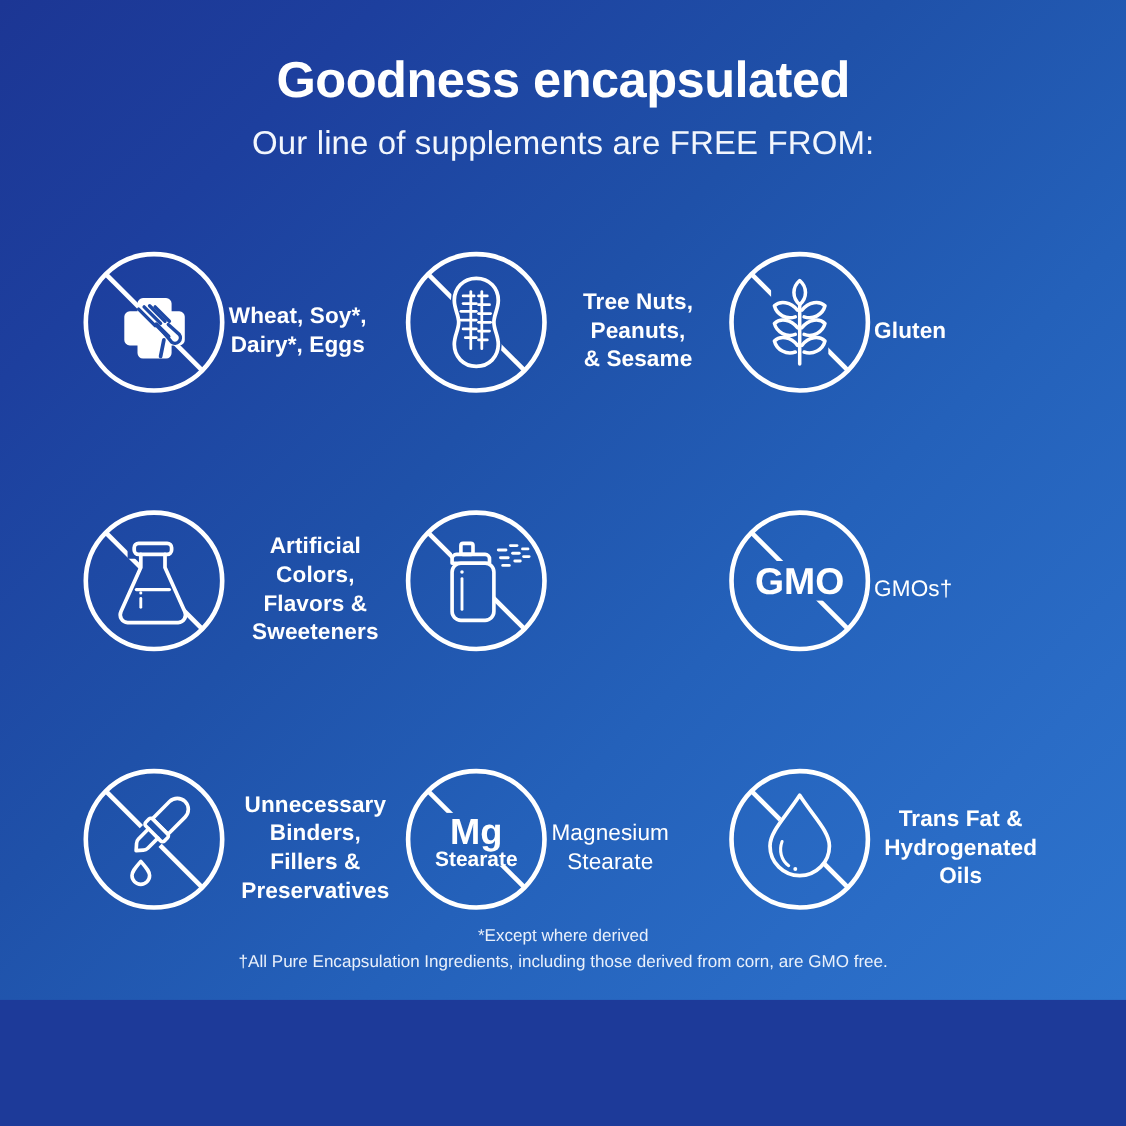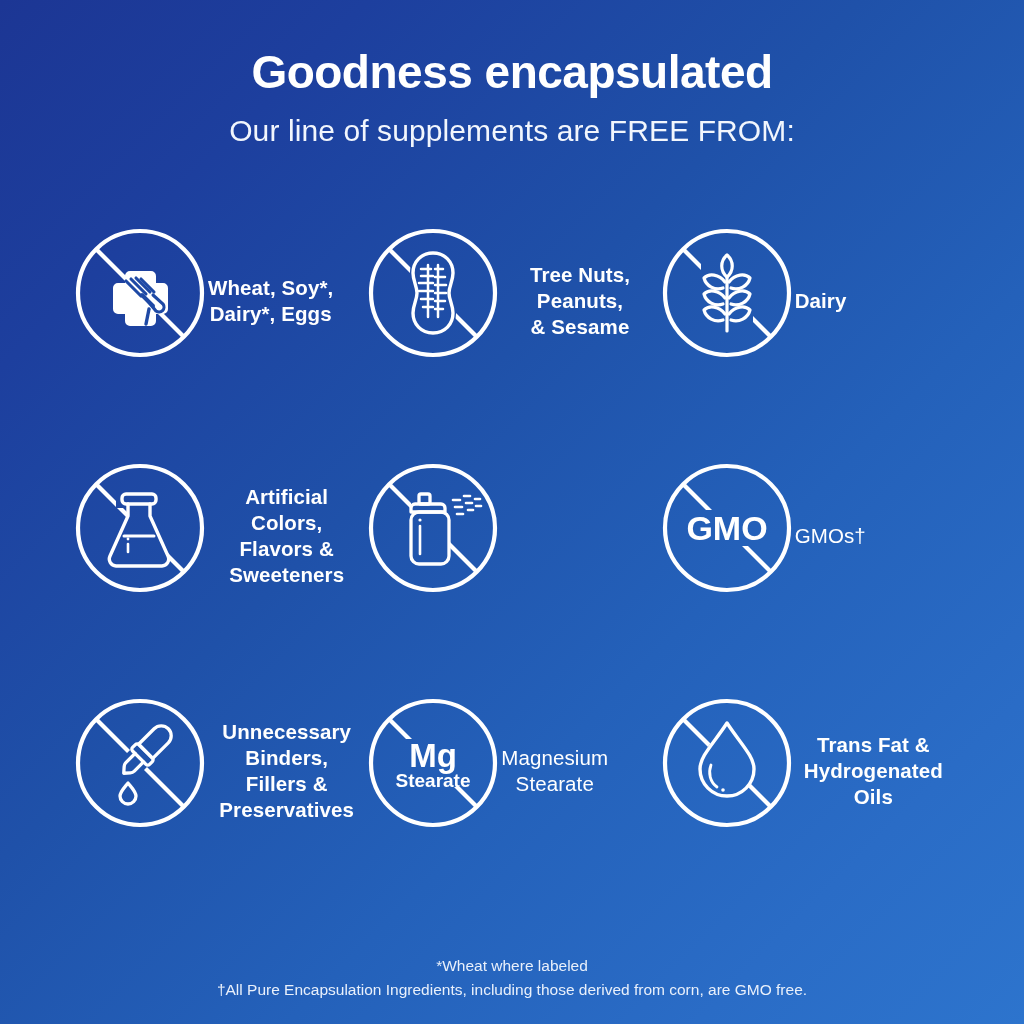--- a/index.html
+++ b/index.html
@@ -12,21 +12,21 @@
 
   body {
     font-family: "Liberation Sans", sans-serif;
     background: #1d3a99;
     position: relative;
   }
 
   .poster {
     position: relative;
     width: 1024px;
-    height: 1024px;
+    height: 909px;
     background:
       linear-gradient(135deg,
         #1c3694 0%,
         #1d3f9e 18%,
         #1f51a9 42%,
         #2461ba 64%,
         #2a6cc6 84%,
         #2d74cd 100%);
     color: #ffffff;
     overflow: hidden;
@@ -213,21 +213,21 @@
             <path d="M68 30 c7 6 7 16 0 22 c-7 -6 -7 -16 0 -22 z"></path>
             <path d="M66 57 c-6 -8 -16 -9 -21 -4 c2 8 11 13 19 10"></path>
             <path d="M70 57 c6 -8 16 -9 21 -4 c-2 8 -11 13 -19 10"></path>
             <path d="M66 73 c-6 -8 -16 -9 -21 -4 c2 8 11 13 19 10"></path>
             <path d="M70 73 c6 -8 16 -9 21 -4 c-2 8 -11 13 -19 10"></path>
             <path d="M66 89 c-6 -8 -16 -9 -21 -4 c2 8 11 13 19 10"></path>
             <path d="M70 89 c6 -8 16 -9 21 -4 c-2 8 -11 13 -19 10"></path>
           </g>
         </svg>
       </div>
-      <div class="cell-label">Dairy</div>
+      <div class="cell-label">Gluten</div>
     </div>
 
     <div class="cell">
       <div class="icon-wrap">
         <svg width="136" height="136" viewBox="0 0 136 136">
           <defs>
             <mask id="m4">
               <rect width="136" height="136" fill="#fff"></rect>
               <path d="M44 36 h48 v12 h-48 z" fill="#000"></path>
               <path d="M38 104 L58 52 h20 l20 52 z" fill="#000"></path>
@@ -362,17 +362,17 @@
           </g>
         </svg>
       </div>
       <div class="cell-label">Trans Fat &amp;
 Hydrogenated Oils</div>
     </div>
 
   </div>
 
   <div class="footnotes">
-    <div class="footnote">*Wheat where labeled</div>
+    <div class="footnote">*Except where derived</div>
     <div class="footnote">†All Pure Encapsulation Ingredients, including those derived from corn, are GMO free.</div>
   </div>
 
 </div>
 
 </body></html>

